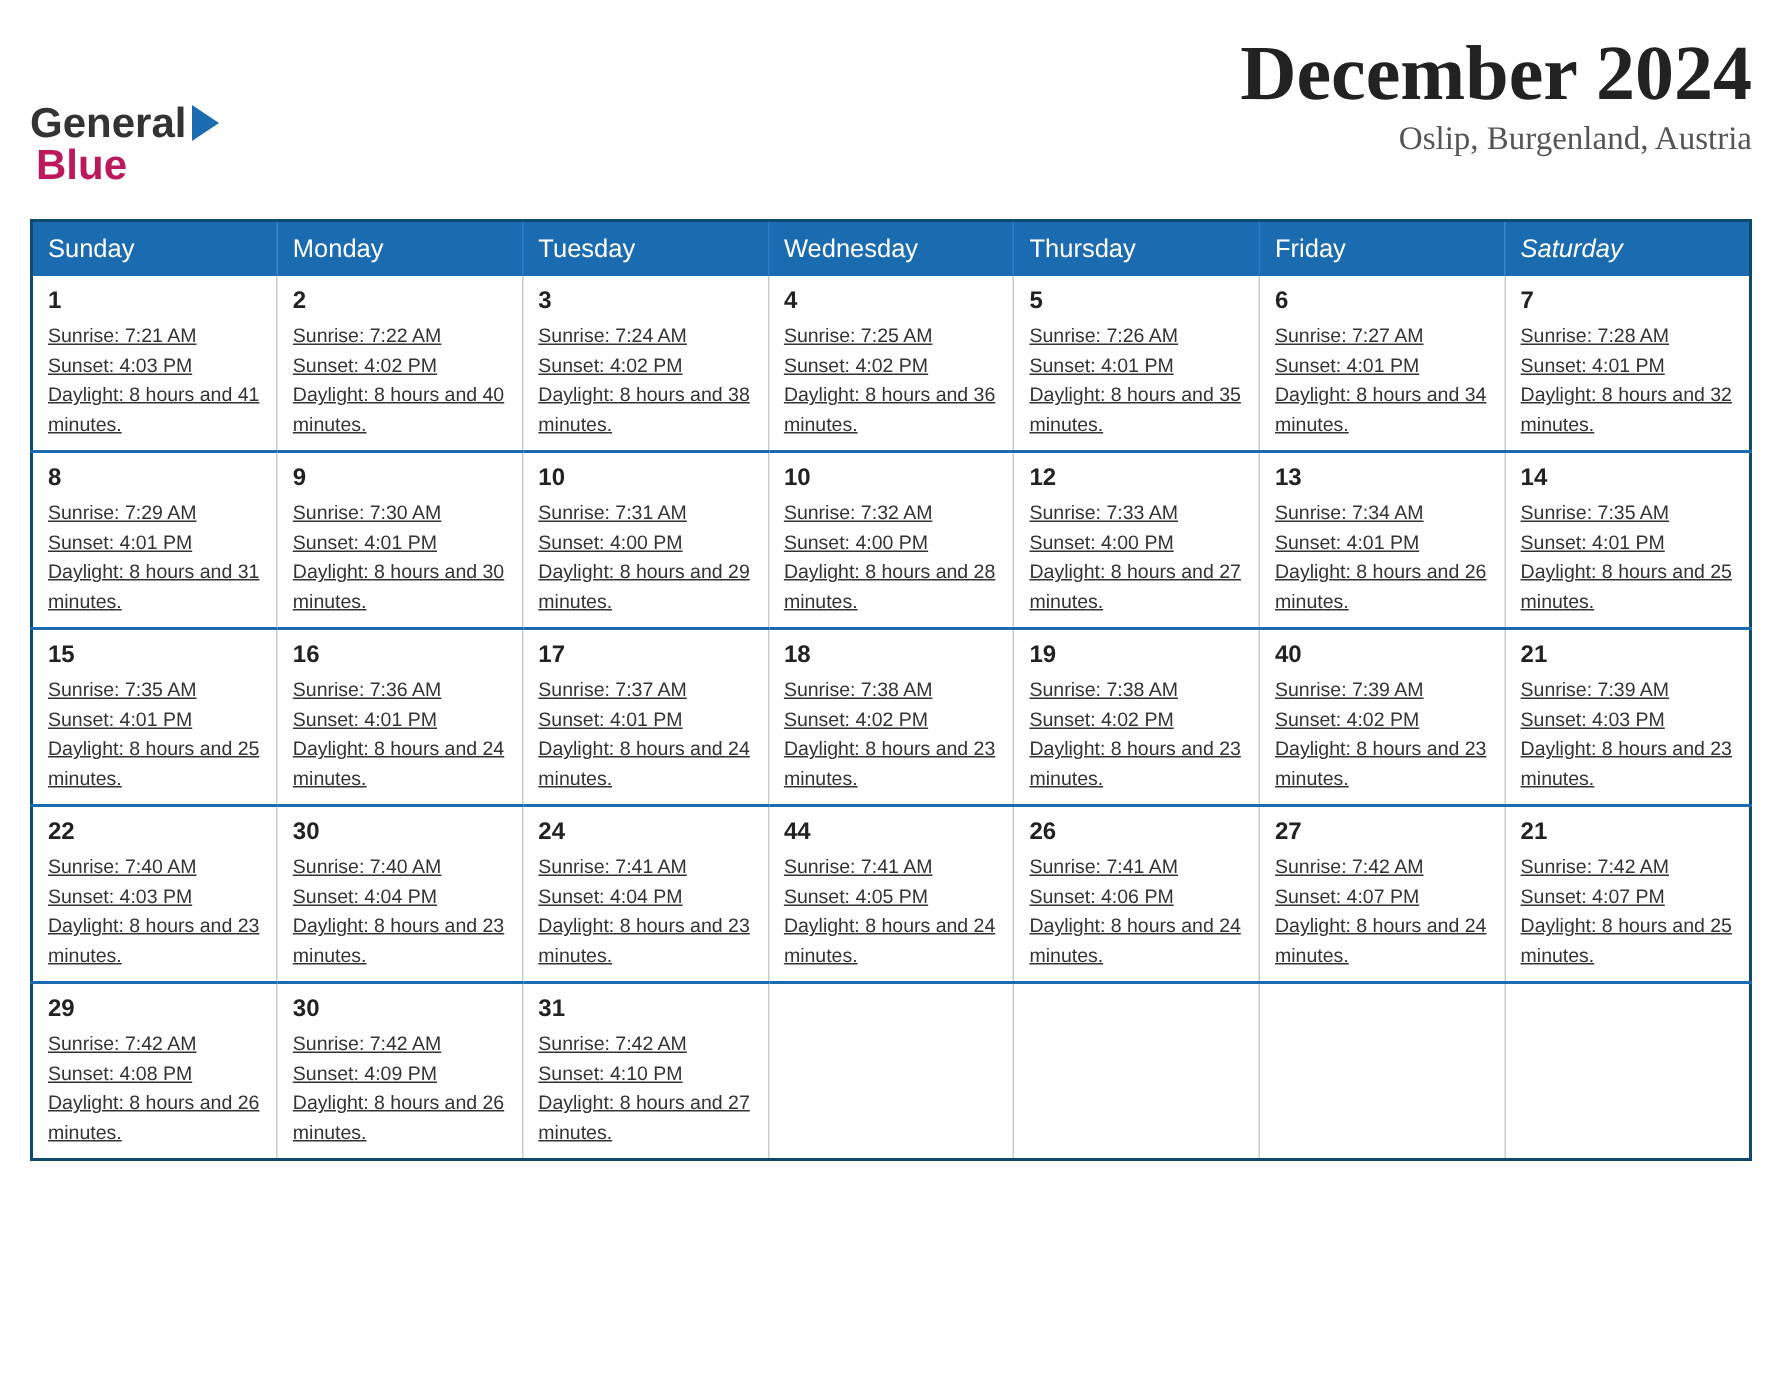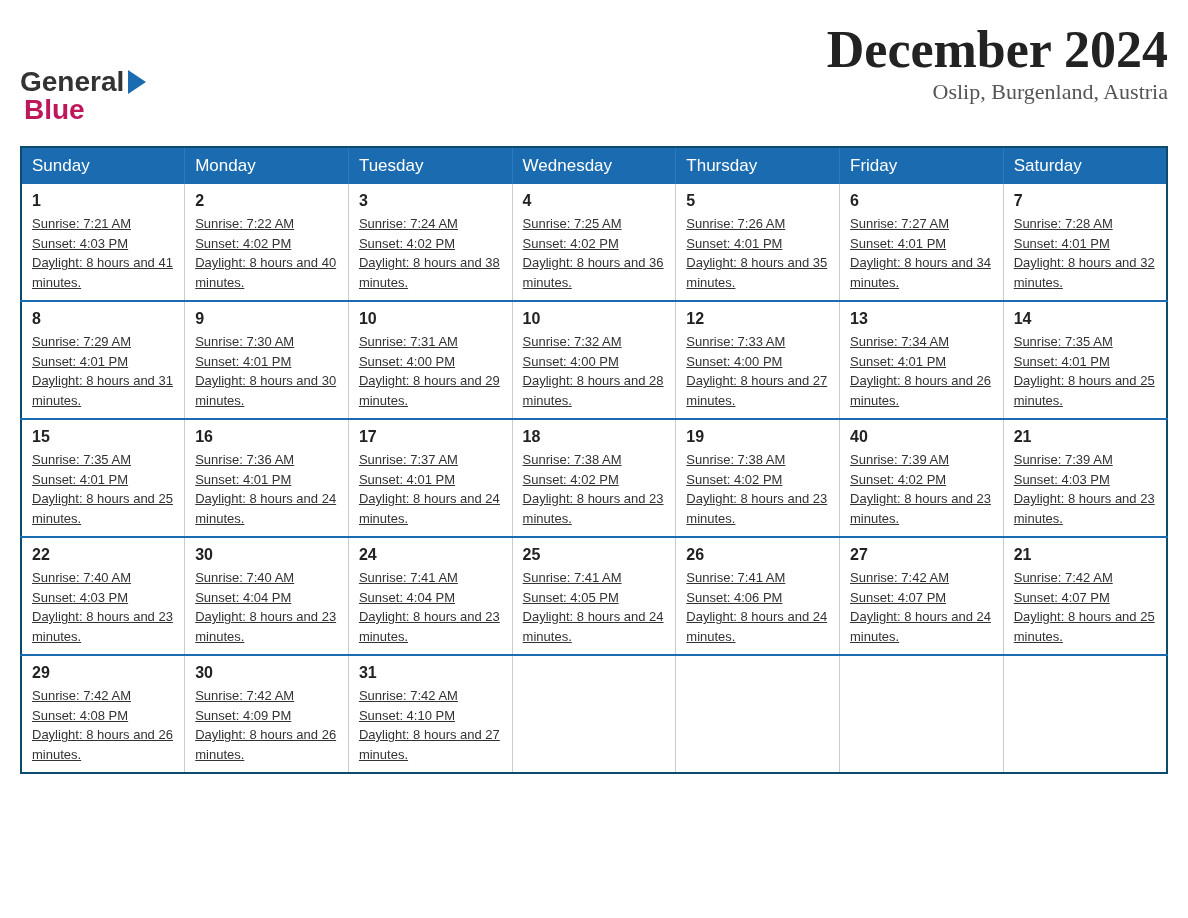--- a/index.html
+++ b/index.html
@@ -71,20 +71,21 @@
       background-color: #1a6baf;
       color: #fff;
       font-size: 17px;
       font-weight: normal;
       padding: 8px 10px;
       text-align: left;
       border-right: 1px solid #2a7bc4;
     }
     .calendar th:last-child {
       border-right: none;
+      font-style: italic;
     }
     .calendar td {
       vertical-align: top;
       padding: 8px 10px;
       border-right: 1px solid #ccc;
       border-bottom: 2px solid #1a6baf;
       font-size: 13px;
       color: #333;
       width: 14.28%;
     }
@@ -239,21 +240,21 @@
       </td>
         <td>
         <span class="day-number">30</span>
         <span class="day-info">Sunrise: 7:40 AM<br>Sunset: 4:04 PM<br>Daylight: 8 hours and 23 minutes.</span>
       </td>
         <td>
         <span class="day-number">24</span>
         <span class="day-info">Sunrise: 7:41 AM<br>Sunset: 4:04 PM<br>Daylight: 8 hours and 23 minutes.</span>
       </td>
         <td>
-        <span class="day-number">25</span>
+        <span class="day-number">44</span>
         <span class="day-info">Sunrise: 7:41 AM<br>Sunset: 4:05 PM<br>Daylight: 8 hours and 24 minutes.</span>
       </td>
         <td>
         <span class="day-number">26</span>
         <span class="day-info">Sunrise: 7:41 AM<br>Sunset: 4:06 PM<br>Daylight: 8 hours and 24 minutes.</span>
       </td>
         <td>
         <span class="day-number">27</span>
         <span class="day-info">Sunrise: 7:42 AM<br>Sunset: 4:07 PM<br>Daylight: 8 hours and 24 minutes.</span>
       </td>

